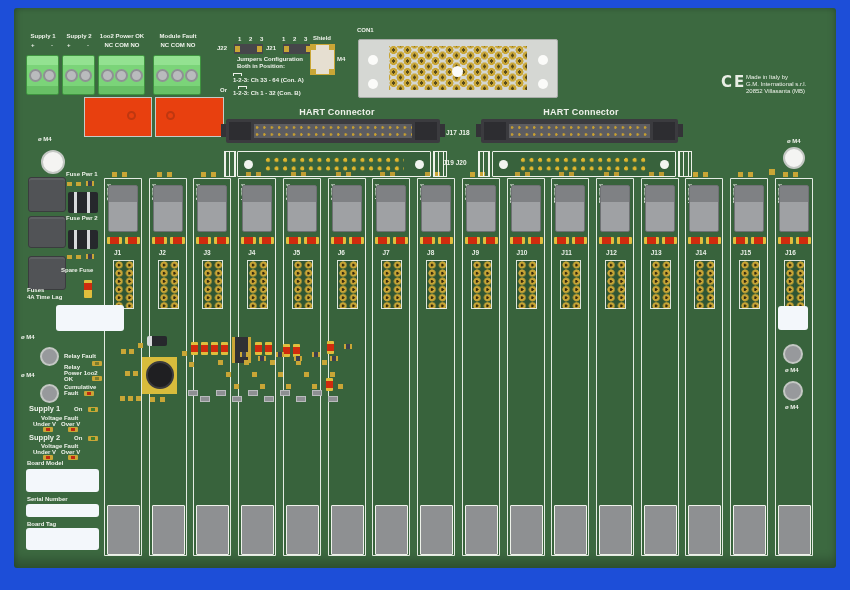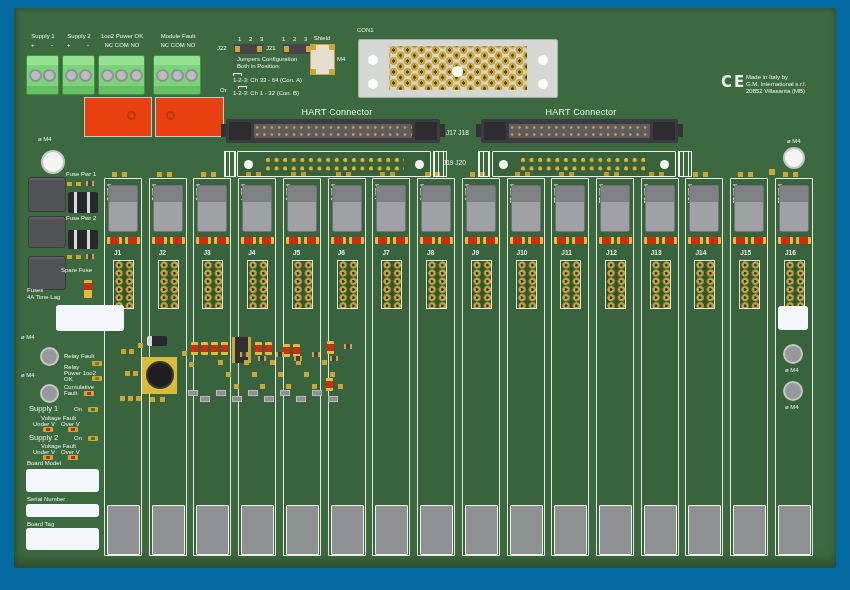--- a/index.html
+++ b/index.html
@@ -1,21 +1,21 @@
 <!DOCTYPE html>
 <html><head>
 <meta charset="utf-8">
 <style>
   html,body { margin:0; padding:0; background:#ffffff; }
-  .page { position:relative; width:850px; height:590px; background:#0369a1;
+  .page { position:relative; width:850px; height:590px; background:#1d4ed8;
           font-family:"Liberation Sans", sans-serif; overflow:hidden; }
   .board { position:absolute; left:14px; top:8px; width:822px; height:560px;
            background:#3c6940; border-radius:3px;
            box-shadow: inset 0 -9px 10px rgba(0,0,0,.20), inset 0 2px 5px rgba(0,0,0,.10), inset 2px 0 5px rgba(0,0,0,.08); }
-  .t { position:absolute; color:#eef2ea; font-size:6px; font-weight:normal; line-height:1.15; white-space:nowrap; }
+  .t { position:absolute; color:#eef2ea; font-size:6px; font-weight:bold; line-height:1.15; white-space:nowrap; }
   .tc { text-align:center; }
   
   .tblock { position:absolute; top:55px; height:40px; box-sizing:border-box;
             background:linear-gradient(#93e291 0 9px, #7bd479 9px 30px, #68c066 30px);
             border:1px solid #3f9440; border-radius:2px;
             display:flex; align-items:center; justify-content:space-evenly; }
   .tcircle { width:13px; height:13px; border-radius:50%; background:#b9bbbd; border:2px solid #8f9194; box-sizing:border-box; }
   .relay { position:absolute; top:97px; height:38px; background:#e8400f; border:1px solid #c6cac6; }
   .rdot { position:absolute; top:13px; width:9px; height:9px; border:2px solid #bf3710; border-radius:50%; box-sizing:border-box; }
   .hole { position:absolute; border-radius:50%; box-sizing:border-box; }

